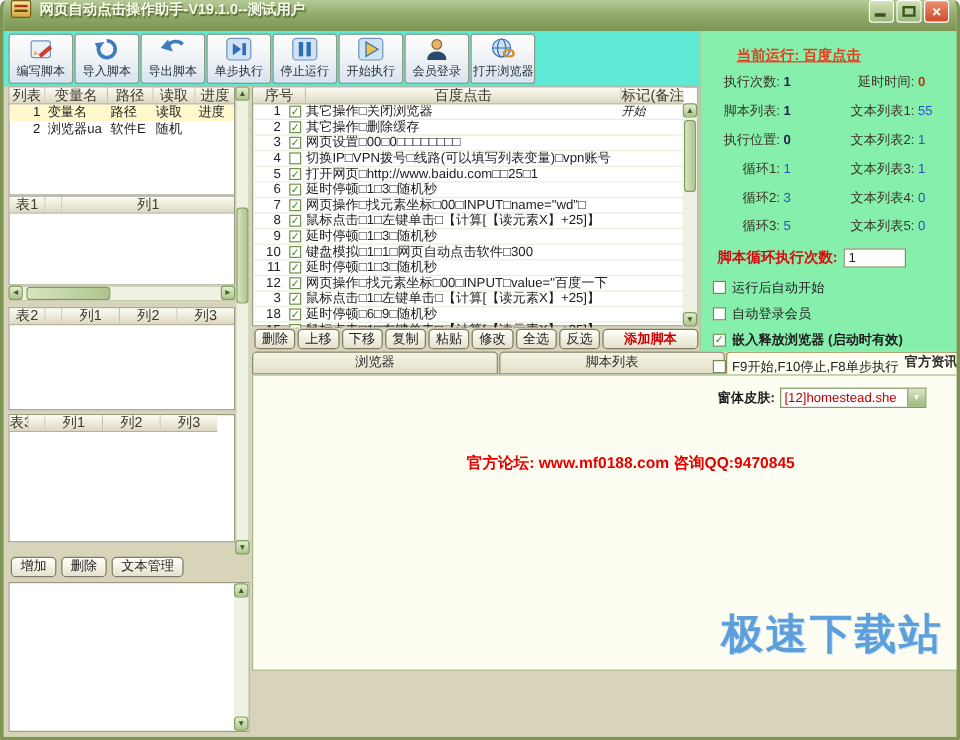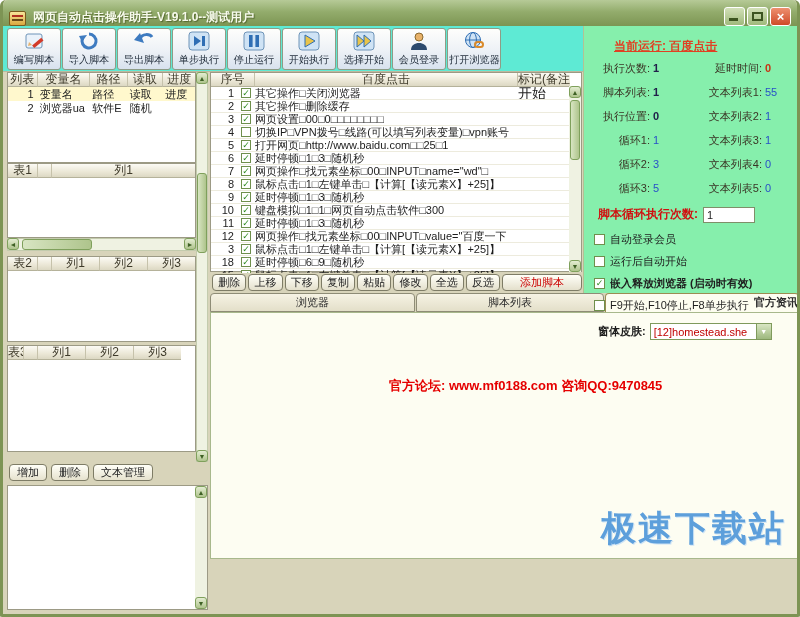--- a/index.html
+++ b/index.html
@@ -5,21 +5,21 @@
   * { margin:0; padding:0; box-sizing:border-box; }
   html,body { width:800px; height:617px; }
   body { font-family:"Liberation Sans","DejaVu Sans",sans-serif; font-size:11px; color:#222; }
 
   .window { position:relative; width:800px; height:617px; background:#D8D4BA;
             border:3px solid #7D9454; border-top:none; border-radius:6px 6px 2px 2px; overflow:hidden; }
 
   
   .titlebar { position:absolute; left:0; top:0; width:100%; height:26px;
               background:linear-gradient(180deg,#B6CA97 0%,#93AC6C 45%,#7C9553 100%);
-              border-radius:5px 5px 0 0; display:flex; align-items:flex-end; padding:0 6px; }
+              border-radius:5px 5px 0 0; display:flex; align-items:flex-start; padding:0 6px; }
   .app-icon { width:17px; height:15px; background:linear-gradient(180deg,#F8E69A,#D9A83F);
               border:1px solid #7A5B1E; border-radius:2px; position:relative; margin-right:7px; }
   .app-icon::after { content:""; position:absolute; left:2px; top:3px; width:11px; height:2px;
               background:#B03020; box-shadow:0 4px 0 #6B4A16; }
   .title-text { color:#F7FAEC; font-weight:bold; font-size:12px; text-shadow:1px 1px 1px #55682F; }
   .win-controls { margin-left:auto; display:flex; gap:2px; }
   .win-btn { width:21px; height:19px; border-radius:3px; border:1px solid #FFFFFF;
              background:linear-gradient(180deg,#D2E0B8,#9FB97B); position:relative; cursor:pointer; }
   .win-btn.close { background:linear-gradient(180deg,#EE9070,#CE4A28); }
   .win-btn .bar { position:absolute; left:4px; bottom:4px; width:9px; height:3px; background:#3C5420; }
@@ -58,25 +58,25 @@
               padding:0 7px; cursor:pointer; color:#222; }
 
   
   .st-row { display:flex; height:13px; border-bottom:1px solid #EDEBDD; }
   .st-num { width:26px; text-align:right; padding-right:3px; font-size:11px; line-height:13px; color:#222; }
   .st-cbc { width:18px; display:flex; align-items:center; justify-content:center; }
   .cb { width:10px; height:10px; background:#FFF; border:1px solid #6F8F4C; font-size:9px; line-height:9px;
         text-align:center; color:#2E8A20; font-weight:bold; }
   .cb.on::after { content:"✓"; }
   .st-text { width:263px; font-size:11px; line-height:13px; white-space:nowrap; overflow:hidden; color:#1C1C1C; }
-  .st-mark { width:53px; font-size:14px; line-height:13px; overflow:hidden; white-space:nowrap; }
+  .st-mark { width:53px; font-size:10px; line-height:13px; overflow:hidden; white-space:nowrap;font-style:italic; }
 
   .sp-btn { flex:1; border:1px solid #7E7C66; border-radius:4px; height:17px;
             background:linear-gradient(180deg,#FFFFF8,#E4E0CC); font-size:11px; cursor:pointer; color:#222; }
-  .sp-btn.add { flex:none; width:80px; color:#CC0000; font-weight:normal; }
+  .sp-btn.add { flex:none; width:80px; color:#CC0000; font-weight:bold; }
 
   
   .tab { position:absolute; top:293px; height:19px; border:1px solid #8E8C76; border-radius:4px 4px 0 0;
          background:linear-gradient(180deg,#F6F3E4,#E3DFC9); text-align:center; font-size:11px;
          line-height:17px; cursor:pointer; color:#2B2B2B; }
   .tab.active { background:#FDFDF0; border-color:#9A8D51; border-bottom-color:#FDFDF0; font-weight:bold; height:20px; }
 
   
   .main-panel { position:absolute; left:207px; top:312px; width:589px; height:247px;
                 background:#FDFDF2; border:1px solid #A8B88C;text-decoration:underline; }
@@ -175,28 +175,20 @@
     </div>
     <div class="tb-btn">
       <svg viewBox="0 0 22 20">
           <rect x="1" y="1" width="20" height="18" rx="3" fill="#CFE3F5" stroke="#6E94B8"></rect>
           <polygon points="7,4 17,10 7,16" fill="#E9C44A" stroke="#2F6EB4"></polygon>
         </svg>
       <span class="tb-label">开始执行</span>
     </div>
     <div class="tb-btn">
       <svg viewBox="0 0 22 20">
-          <rect x="1" y="1" width="20" height="18" rx="3" fill="#CFE3F5" stroke="#6E94B8"></rect>
-          <polygon points="4,4 11,10 4,16" fill="#E9C44A" stroke="#2F6EB4"></polygon>
-          <polygon points="11,4 18,10 11,16" fill="#E9C44A" stroke="#2F6EB4"></polygon>
-        </svg>
-      <span class="tb-label">选择开始</span>
-    </div>
-    <div class="tb-btn">
-      <svg viewBox="0 0 22 20">
           <circle cx="11" cy="6" r="4" fill="#E8B26A" stroke="#8A6A30"></circle>
           <path d="M3 19c0-5 4-7 8-7s8 2 8 7z" fill="#2C4A6E"></path>
         </svg>
       <span class="tb-label">会员登录</span>
     </div>
     <div class="tb-btn">
       <svg viewBox="0 0 22 20">
           <circle cx="10" cy="9" r="7.5" fill="#CFE3F5" stroke="#2F6EB4"></circle>
           <ellipse cx="10" cy="9" rx="3.4" ry="7.5" fill="none" stroke="#2F6EB4"></ellipse>
           <line x1="2.5" y1="9" x2="17.5" y2="9" stroke="#2F6EB4"></line>
@@ -480,25 +472,25 @@
     <span class="stat-label w2">文本列表5:</span><span class="stat-value blue">0</span>
   </div>
       </div>
     <div class="loop-row">
       <span>脚本循环执行次数:</span>
       <input class="loop-input" value="1" style="">
     </div>
     <div class="chk-list" id="chk-list">
         <div class="chk-item">
     <span class="cb"></span>
-    <span class="chk-label">自动登录会员</span>
+    <span class="chk-label">运行后自动开始</span>
   </div>
         <div class="chk-item">
     <span class="cb"></span>
-    <span class="chk-label">运行后自动开始</span>
+    <span class="chk-label">自动登录会员</span>
   </div>
         <div class="chk-item bold">
     <span class="cb on"></span>
     <span class="chk-label">嵌入释放浏览器 (启动时有效)</span>
   </div>
         <div class="chk-item">
     <span class="cb"></span>
     <span class="chk-label">F9开始,F10停止,F8单步执行</span>
   </div>
       </div>

